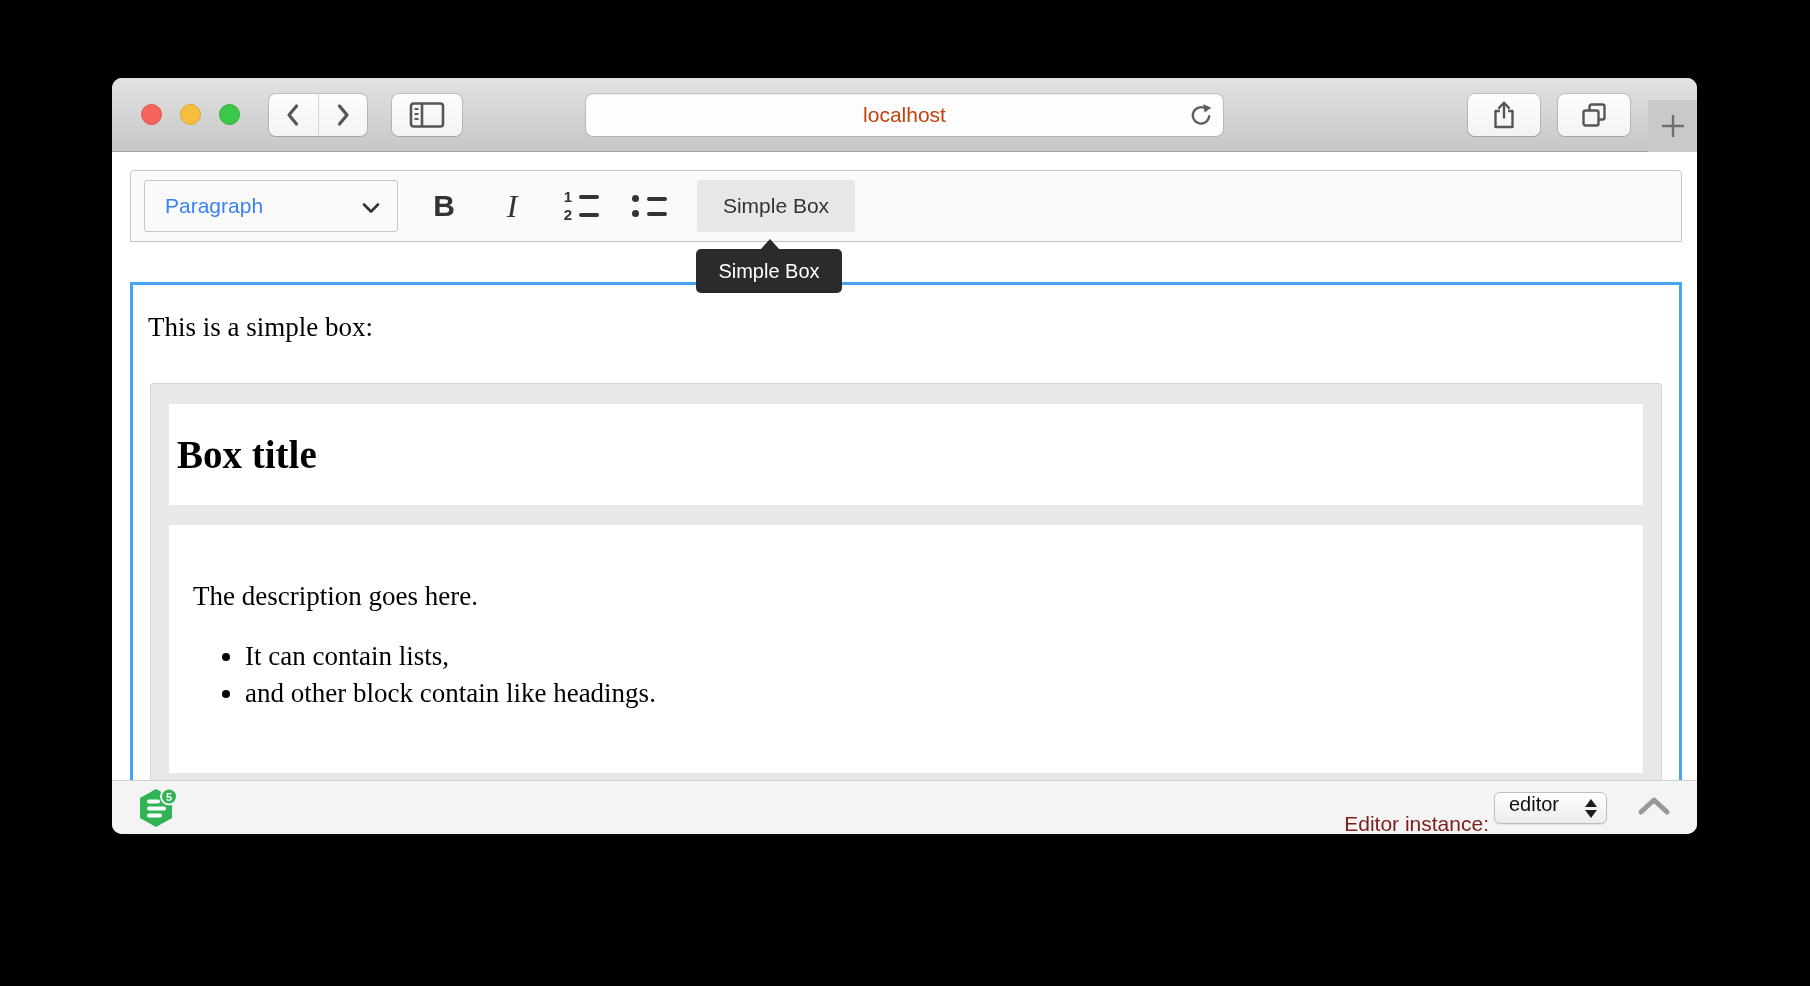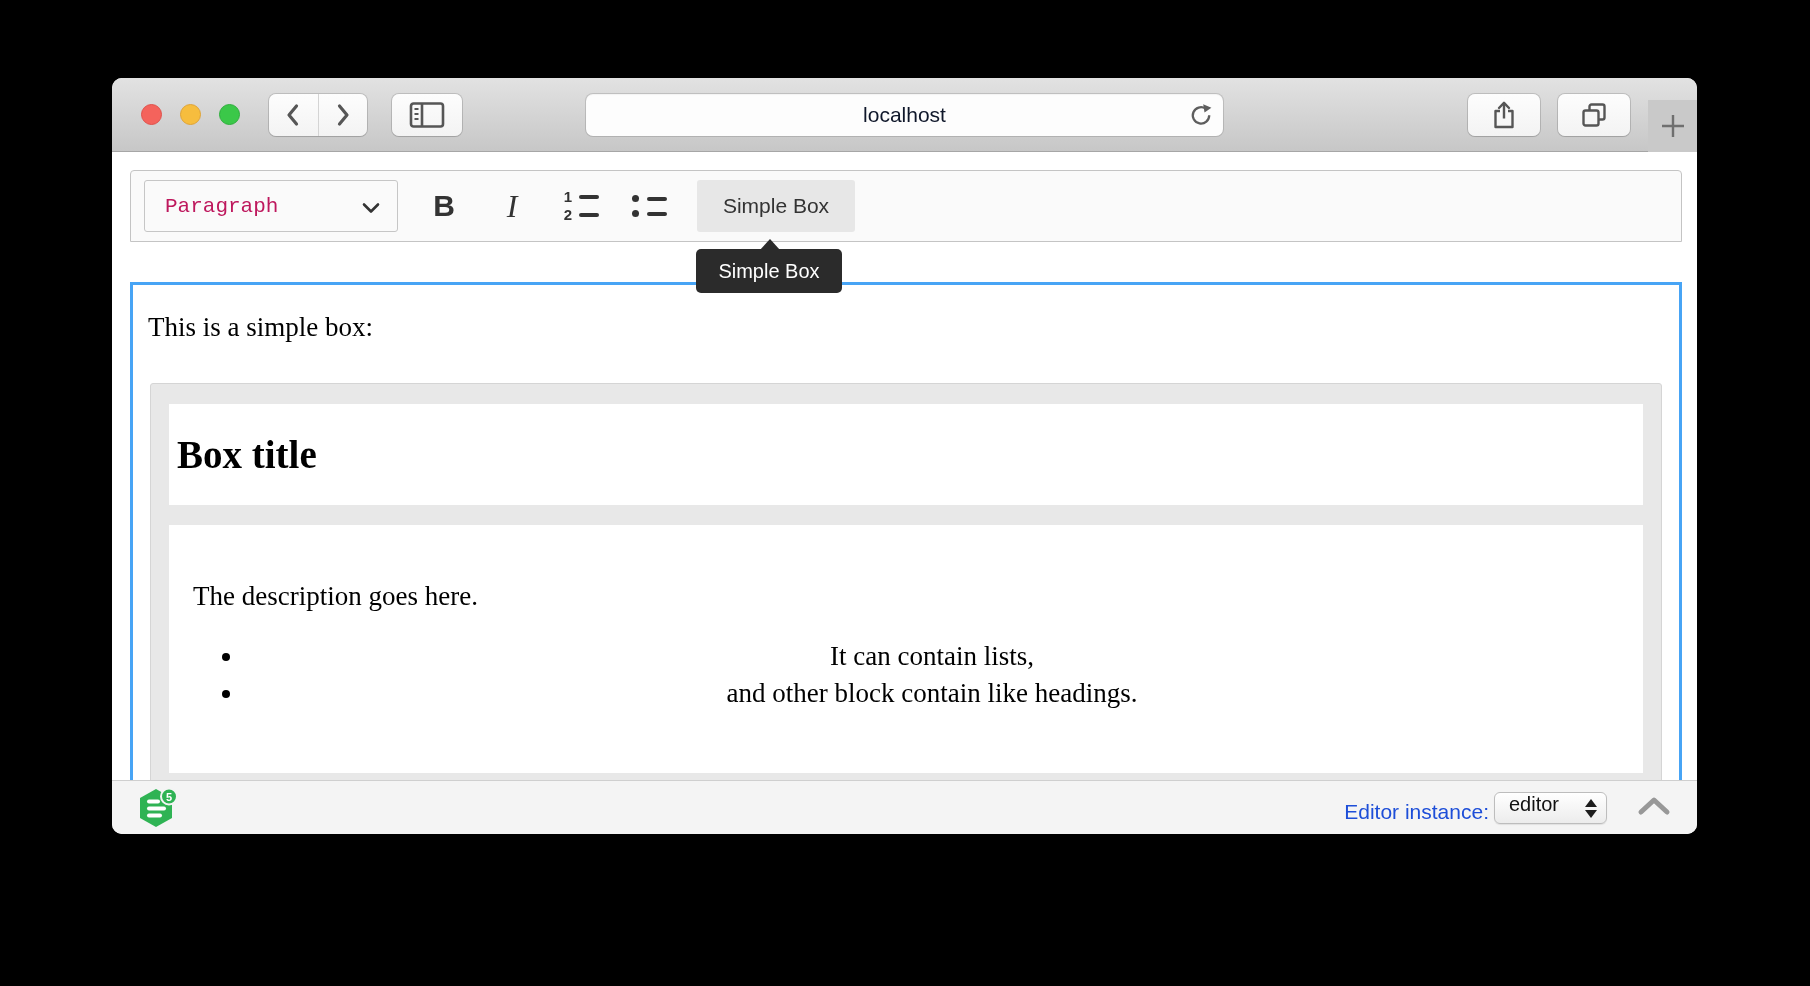--- a/index.html
+++ b/index.html
@@ -27,37 +27,37 @@
   .navgroup .half { width:49px; height:42px; display:flex; align-items:center; justify-content:center; }
   .navgroup .divider { width:1px; height:42px; background:#d4d4d4; }
   .sidebarbtn { left:280px; width:70px; }
   .sharebtn { left:1356px; width:72px; }
   .tabsbtn  { left:1446px; width:72px; }
 
   .urlbar { position:absolute; left:474px; top:16px; width:637px; height:42px;
             border-radius:7px; background:#fdfdfd;
             box-shadow:0 0 0 1px rgba(0,0,0,.13), inset 0 1px 1px rgba(0,0,0,.04); }
   .urlbar .urltext { display:block; width:100%; text-align:center; line-height:42px;
-            font-size:21px; color:#0f172a; }
+            font-size:21px; color:#c2410c; }
   .urlbar .reload { position:absolute; right:10px; top:9px; width:24px; height:24px;
             background:none; border:none; cursor:default; }
 
   .newtab { position:absolute; right:0; top:22px; width:49px; height:52px;
             background:#c9c9c9; display:flex; align-items:center; justify-content:center; }
 
   
   .page { position:absolute; left:0; top:74px; right:0; bottom:54px; background:#fff; }
 
   
   .cktoolbar { position:absolute; left:18px; top:18px; width:1552px; height:72px;
                background:#fafafa; border:1px solid #c4c4c4; border-radius:4px 4px 0 0; }
   .pbtn { position:absolute; left:13px; top:9px; width:254px; height:52px;
           border:1px solid #c6c6c6; border-radius:3px; background:transparent;
           display:flex; align-items:center; cursor:default; }
-  .pbtn .plabel { font-size:21px; color:#be185d; padding-left:20px;font-family:Liberation Mono, monospace; }
+  .pbtn .plabel { font-size:21px; color:#3b82f6; padding-left:20px; }
   .pbtn .chev { position:absolute; right:16px; top:20px; }
   .ibtn { position:absolute; top:9px; height:52px; border:none; background:transparent;
           border-radius:3px; display:flex; align-items:center; justify-content:center;
           color:#333; cursor:default; }
   .ibtn.bold   { left:288px; width:50px; font-weight:800; font-size:30px;
                  font-family:"Liberation Sans",sans-serif; }
   .ibtn.italic { left:356px; width:50px; font-style:italic; font-size:32px;
                  font-family:"Liberation Serif",serif; }
   .ibtn.numlist { left:424px; width:52px; }
   .ibtn.bullist { left:492px; width:52px; }
@@ -83,29 +83,29 @@
               padding:0 15px; font-family:"Liberation Serif",serif; color:#000;
               overflow:hidden;margin-top:40px; }
   .intro { font-size:27px; margin-top:27px; }
   .simpleboxw { margin:40px 2px 0 2px; background:#e8e8e8; border:1px solid #d5d5d5;
                 border-radius:3px; padding:20px 18px; }
   .boxtitle { background:#fff; height:101px; display:flex; align-items:center;
               padding-left:8px; font-size:39px; font-weight:700; }
   .boxdesc { background:#fff; height:248px; margin-top:20px; padding:32px 24px 0 24px;
              font-size:27px; }
   .boxdesc p { margin-top:24px; }
-  .boxdesc ul { margin-top:26px; padding-left:52px;text-align:center; }
+  .boxdesc ul { margin-top:26px; padding-left:52px; }
   .boxdesc li { line-height:37px; }
 
   
   .bottombar { position:absolute; left:0; bottom:0; width:100%; height:54px;
                background:#f4f4f4; border-top:1px solid #cfcfcf; }
   .cklogo { position:absolute; left:25px; top:6px; }
-  .instlabel { position:absolute; right:208px; top:4px; line-height:53px;
-               font-size:21px; color:#1d4ed8; }
+  .instlabel { position:absolute; right:208px; top:16px; line-height:53px;
+               font-size:21px; color:#7f1d1d; }
   .instselect { position:absolute; right:90px; top:11px; width:113px; height:32px;
                 border:1px solid #bdbdbd; border-radius:6px;
                 background:linear-gradient(#ffffff,#ececec);
                 box-shadow:0 1px 1px rgba(0,0,0,.08);
                 display:flex; cursor:default; }
   .instselect .sval { font-size:20px; color:#111; padding-left:14px; }
   .instselect .spin { position:absolute; right:9px; top:6px; display:flex;
                 flex-direction:column; gap:3px; }
   .instselect .spin .up { width:0; height:0; border-left:6px solid transparent;
                 border-right:6px solid transparent; border-bottom:8px solid #1c1c1c; }

